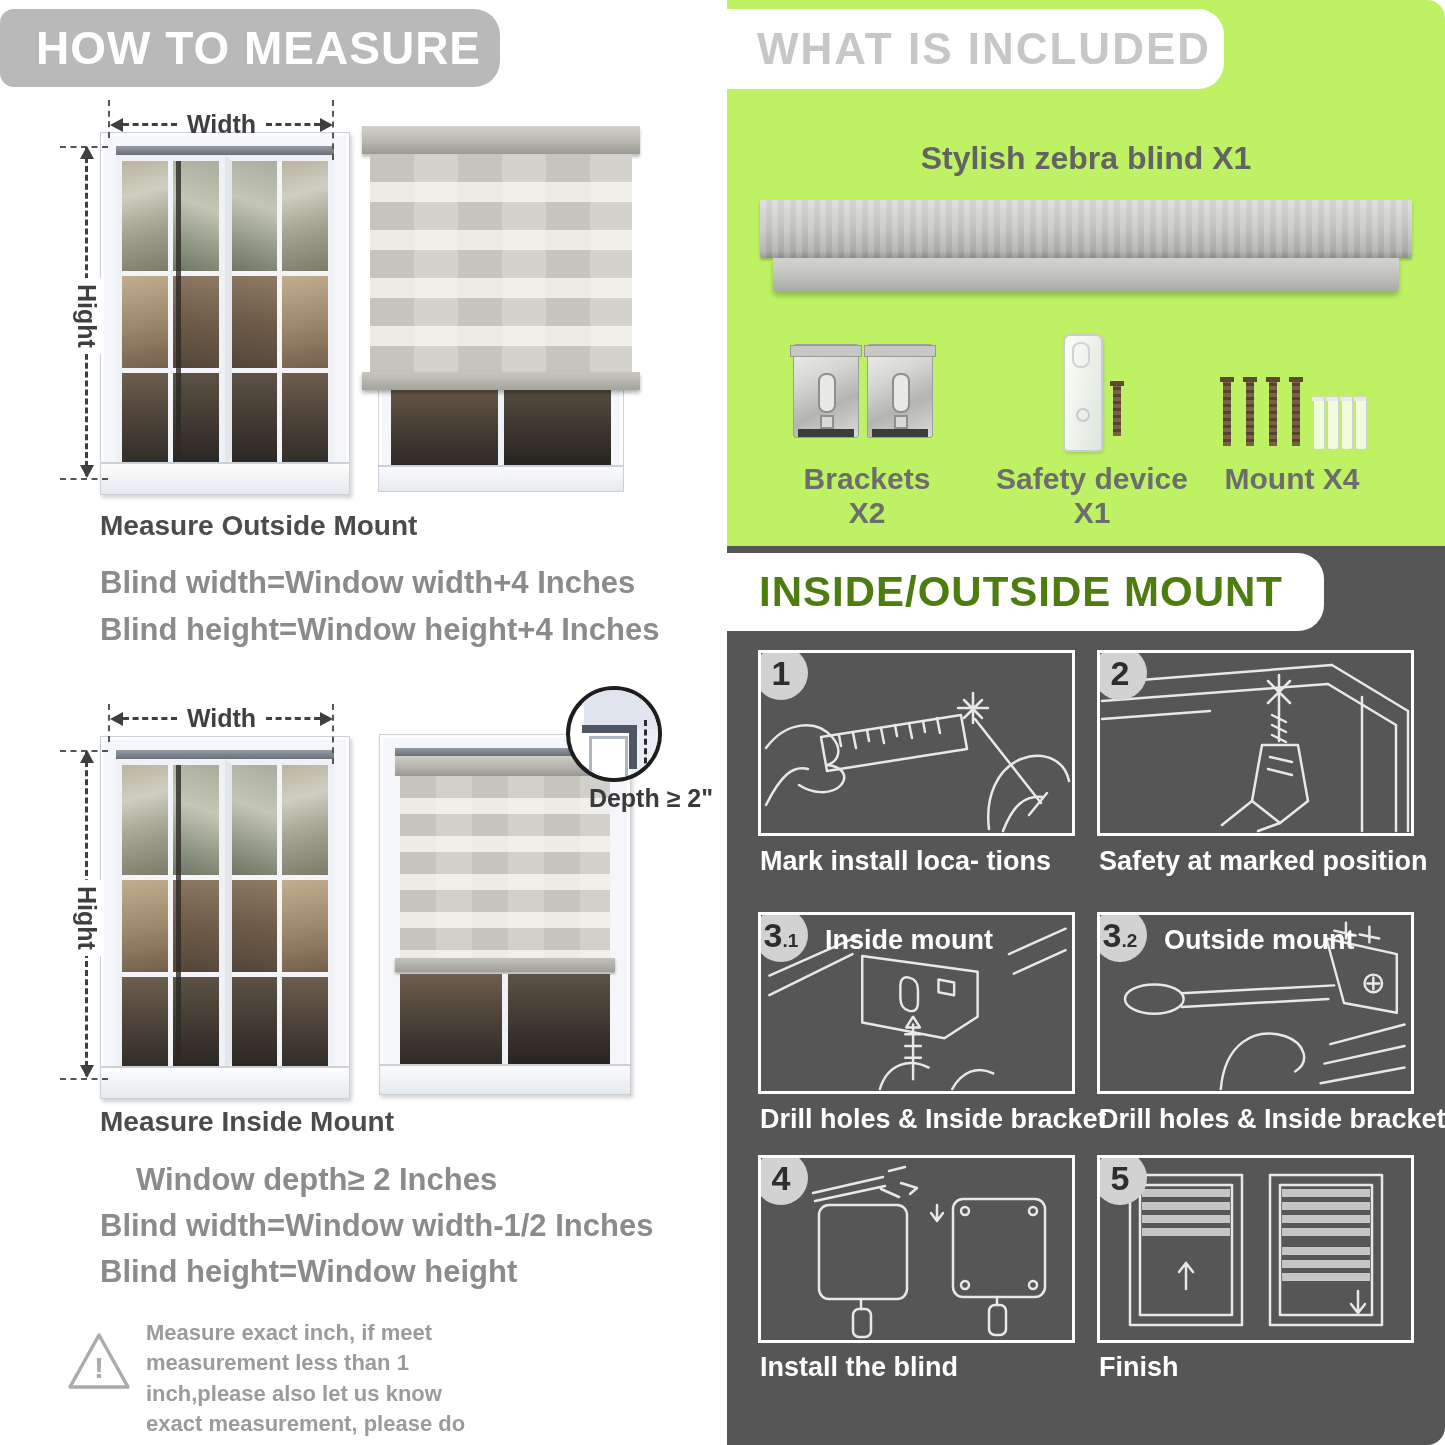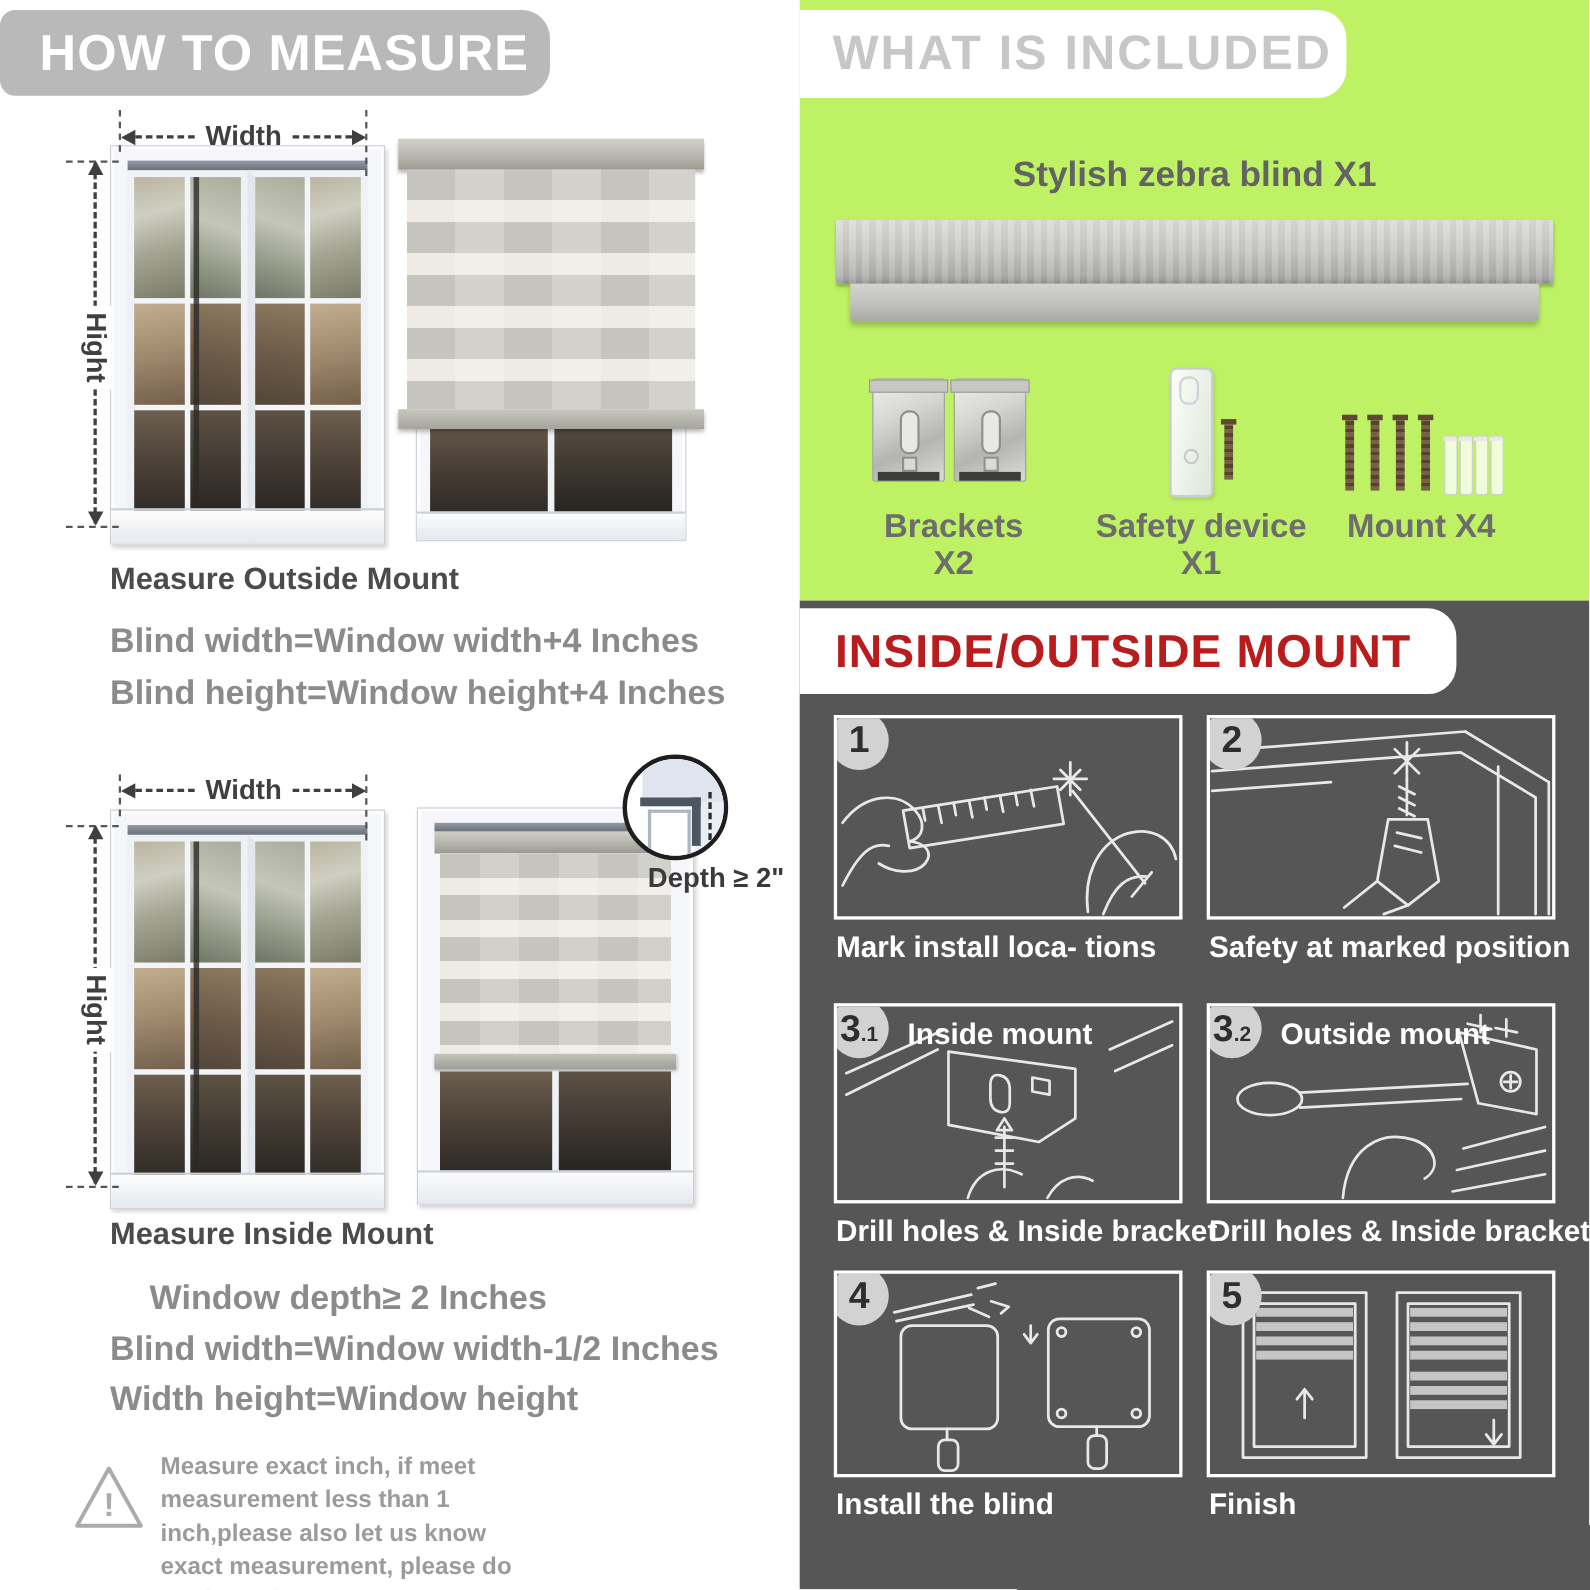--- a/index.html
+++ b/index.html
@@ -1,28 +1,28 @@
 <!DOCTYPE html>
 <html><head>
 <meta charset="utf-8">
 <style>
   html,body{margin:0;padding:0;background:#ffffff;}
   #canvas{position:relative;width:1445px;height:1445px;background:#ffffff;overflow:hidden;
-          font-family:"Liberation Sans",sans-serif;}
+          font-family:"Liberation Sans",sans-serif;border-radius:18px;}
 
   
   .banner{position:absolute;box-sizing:border-box;font-weight:bold;white-space:nowrap;}
   .howto-banner{left:0;top:9px;width:500px;height:78px;background:#b9b9b9;
     border-radius:14px 26px 26px 14px;color:#ffffff;font-size:46px;line-height:78px;
     padding-left:36px;letter-spacing:1px;}
   .inc-banner{left:0;top:9px;width:497px;height:80px;background:#ffffff;
     border-radius:0 26px 26px 0;color:#c7c7c7;font-size:44px;line-height:80px;
     padding-left:30px;letter-spacing:2px;}
   .mount-banner{left:0;top:7px;width:597px;height:78px;background:#ffffff;
-    border-radius:0 26px 26px 0;color:#b91c1c;font-size:42px;line-height:78px;
+    border-radius:0 26px 26px 0;color:#4d7c0f;font-size:42px;line-height:78px;
     padding-left:32px;letter-spacing:1px;}
 
   
   .win{position:absolute;width:248px;height:361px;background:#f4f6f9;
        border:1px solid #ccd1d8;box-shadow:2px 3px 4px rgba(0,0,0,.18), inset 0 0 0 3px #fdfdfe;}
   .win .recess{position:absolute;left:15px;right:15px;top:13px;height:9px;
        background:linear-gradient(#959ba6,#6a7078);}
   .win .sash-row{position:absolute;left:15px;right:15px;top:22px;bottom:30px;display:flex;
        background:#eef1f5;}
   .casement{flex:1;position:relative;border:6px solid #eef1f5;box-sizing:border-box;
@@ -291,21 +291,21 @@
     <div class="m-Lh"></div>
     <div class="m-Lv"></div>
     <div class="m-inner"></div>
     <div class="m-dash"></div>
   </div>
   <div class="depth-label">Depth ≥ 2"</div>
 
   <div class="sec-heading" style="left:100px;top:1106px;">Measure Inside Mount</div>
   <div class="formula" style="left:100px;top:1162px;margin-left:36px;">Window depth≥ 2 Inches</div>
   <div class="formula" style="left:100px;top:1208px;">Blind width=Window width-1/2 Inches</div>
-  <div class="formula" style="left:100px;top:1254px;">Width height=Window height</div>
+  <div class="formula" style="left:100px;top:1254px;">Blind height=Window height</div>
 
   <div class="warn-wrap">
     <div class="warn-tri">
       <svg viewBox="0 0 66 62" width="66" height="62">
         <path d="M33 5 L62 57 L4 57 Z" fill="none" stroke="#ababab" stroke-width="3.5" stroke-linejoin="round"></path>
         <text x="33" y="48" text-anchor="middle" font-size="30" font-weight="bold" fill="#ababab" font-family="Liberation Sans, sans-serif">!</text>
       </svg>
     </div>
     <div class="warn-text">Measure exact inch, if meet measurement less than 1 inch,please also let us know exact measurement, please do not leave it</div>
   </div>

